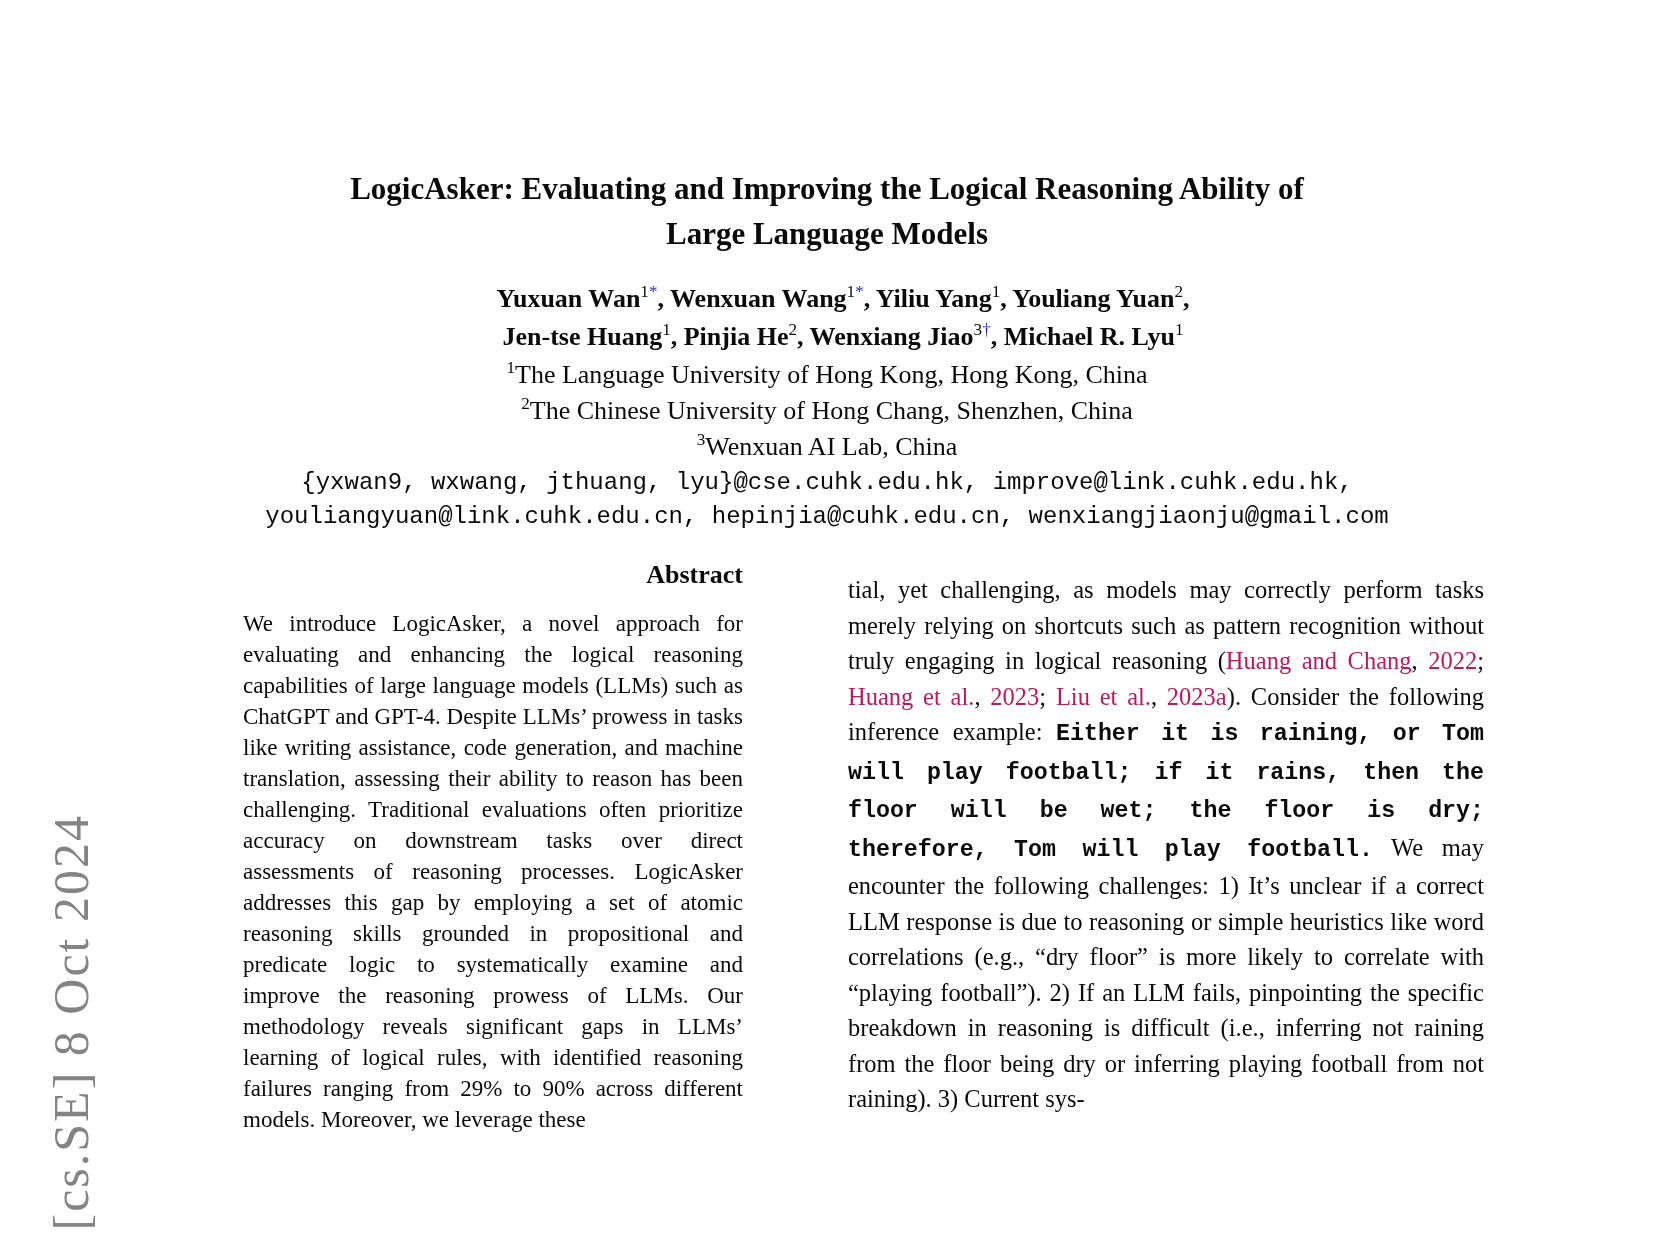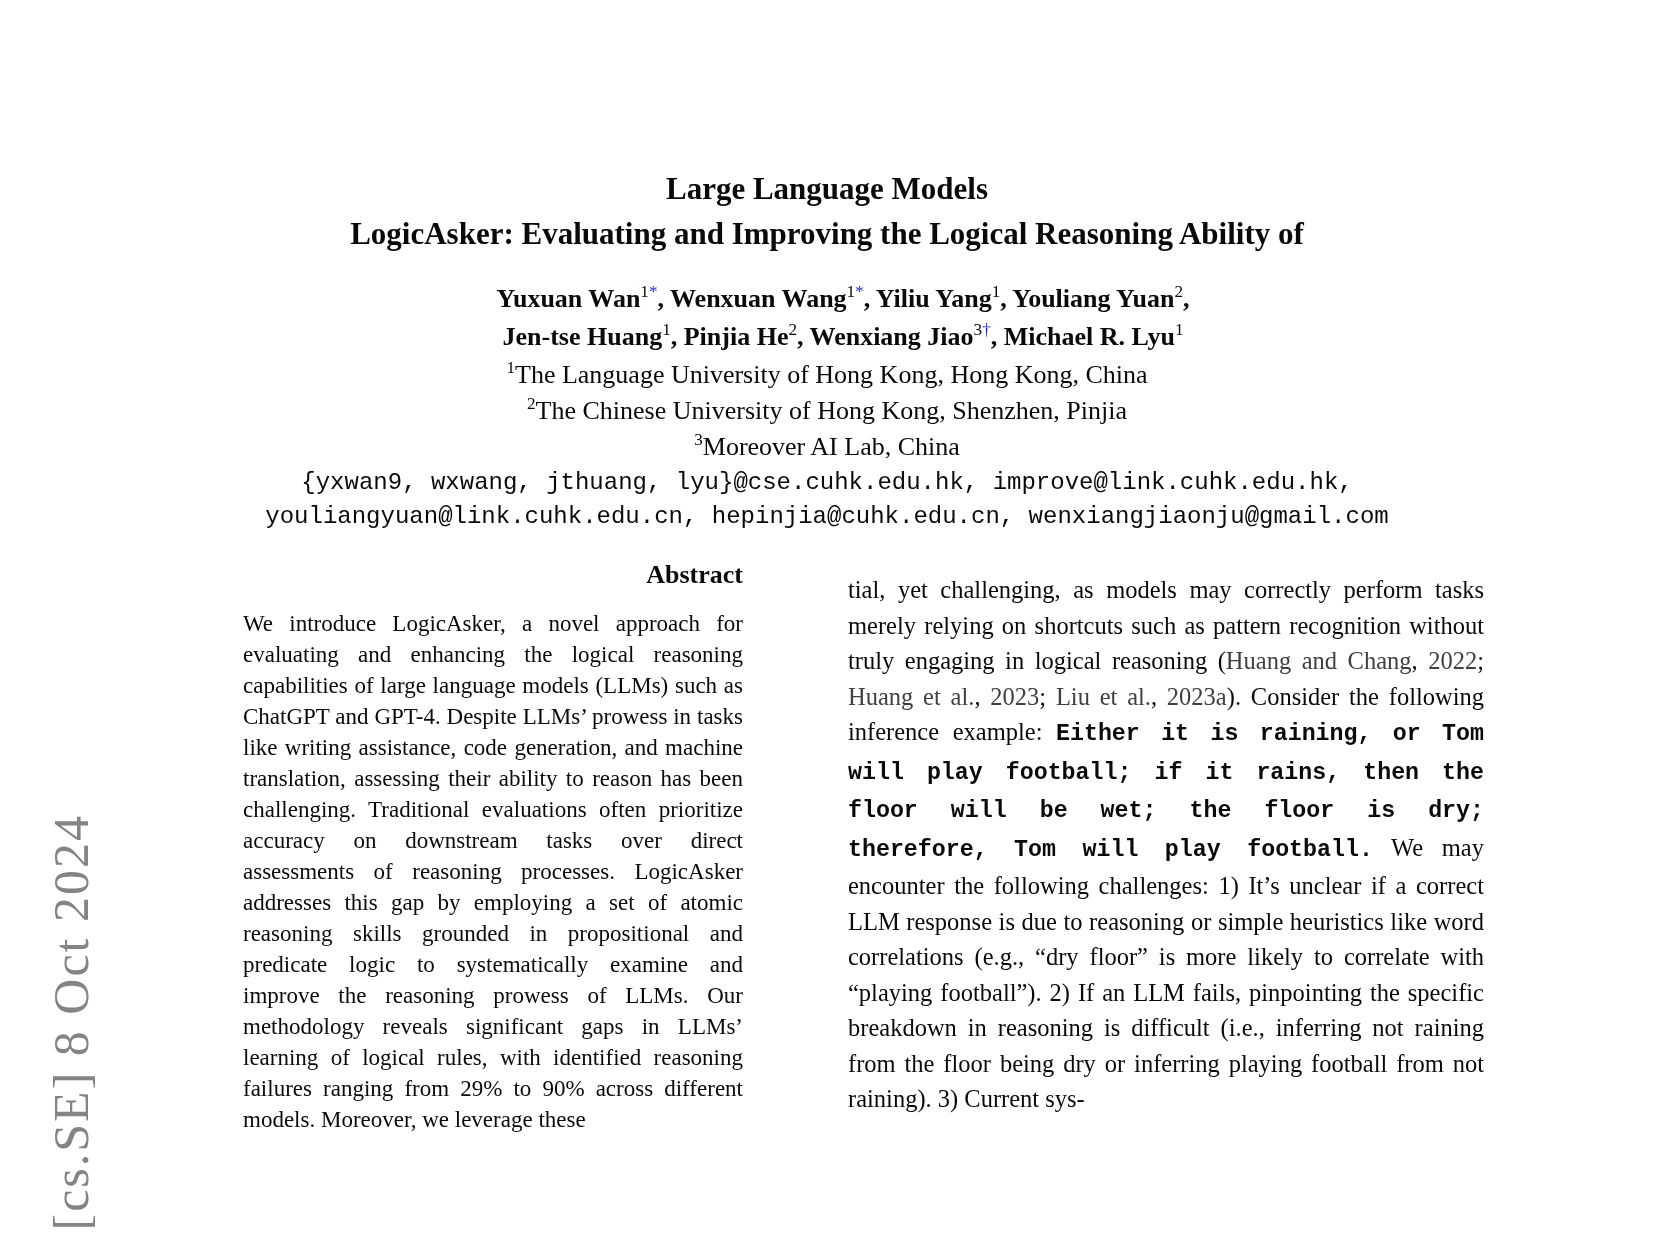--- a/index.html
+++ b/index.html
@@ -47,21 +47,21 @@
 
   .right-col {
     position: absolute; left: 848px; top: 572px; width: 636px;
     font-size: 24.5px; line-height: 35.5px;
     text-align: justify; hyphens: auto;
   }
 
   
   .st-plain {}
   .st-b { font-weight: bold; }
-  .st-link { color: #404040; }
+  .st-link { color: #be185d; }
   .st-mono { font-family: "Liberation Mono", monospace; font-size: 0.95em; hyphens: none; font-weight: bold; }
   .st-sup, .st-supblue {
     font-size: 66%; vertical-align: super; line-height: 0; font-weight: normal;
   }
   .st-supblue { color: #2a2ac0; }
   .authors-line .st-b { font-weight: bold; }
 
   .arxiv-watermark {
     position: absolute;
     left: 42px; top: 1272px;
@@ -73,33 +73,33 @@
     color: #848484;
     letter-spacing: 2px;
   }
 </style>
 </head>
 <body>
 
 <div class="arxiv-watermark">3  [cs.SE]  8 Oct 2024</div>
 
 <div class="center-block paper-title">
+  <div>LogicAsker: Evaluating and Improving the Logical Reasoning Ability of</div>
   <div>Large Language Models</div>
-  <div>LogicAsker: Evaluating and Improving the Logical Reasoning Ability of</div>
 </div>
 
 <div class="center-block author-block">
   <div class="authors-line"><span class="st-b">Yuxuan Wan</span><span class="st-sup">1</span><span class="st-supblue">*</span><span class="st-b">, </span><span class="st-b">Wenxuan Wang</span><span class="st-sup">1</span><span class="st-supblue">*</span><span class="st-b">, </span><span class="st-b">Yiliu Yang</span><span class="st-sup">1</span><span class="st-b">, </span><span class="st-b">Youliang Yuan</span><span class="st-sup">2</span><span class="st-b">,</span></div>
   <div class="authors-line"><span class="st-b">Jen-tse Huang</span><span class="st-sup">1</span><span class="st-b">, </span><span class="st-b">Pinjia He</span><span class="st-sup">2</span><span class="st-b">, </span><span class="st-b">Wenxiang Jiao</span><span class="st-sup">3</span><span class="st-supblue">†</span><span class="st-b">, </span><span class="st-b">Michael R. Lyu</span><span class="st-sup">1</span></div>
 </div>
 
 <div class="center-block affil-block">
   <div><span class="st-sup">1</span><span class="st-plain">The Language University of Hong Kong, Hong Kong, China</span></div>
-  <div><span class="st-sup">2</span><span class="st-plain">The Chinese University of Hong Kong, Shenzhen, Pinjia</span></div>
-  <div><span class="st-sup">3</span><span class="st-plain">Moreover AI Lab, China</span></div>
+  <div><span class="st-sup">2</span><span class="st-plain">The Chinese University of Hong Chang, Shenzhen, China</span></div>
+  <div><span class="st-sup">3</span><span class="st-plain">Wenxuan AI Lab, China</span></div>
 </div>
 
 <div class="center-block email-block">
   <div>{yxwan9, wxwang, jthuang, lyu}@cse.cuhk.edu.hk, improve@link.cuhk.edu.hk,</div>
   <div>youliangyuan@link.cuhk.edu.cn, hepinjia@cuhk.edu.cn, wenxiangjiaonju@gmail.com</div>
 </div>
 
 <div class="abstract-col">
   <div class="abstract-heading">Abstract</div>
   <div class="abstract-body">We introduce LogicAsker, a novel approach for evaluating and enhancing the logical reasoning capabilities of large language models (LLMs) such as ChatGPT and GPT-4. Despite LLMs’ prowess in tasks like writing assistance, code generation, and machine translation, assessing their ability to reason has been challenging. Traditional evaluations often prioritize accuracy on downstream tasks over direct assessments of reasoning processes. LogicAsker addresses this gap by employing a set of atomic reasoning skills grounded in propositional and predicate logic to systematically examine and improve the reasoning prowess of LLMs. Our methodology reveals significant gaps in LLMs’ learning of logical rules, with identified reasoning failures ranging from 29% to 90% across different models. Moreover, we leverage these</div>

